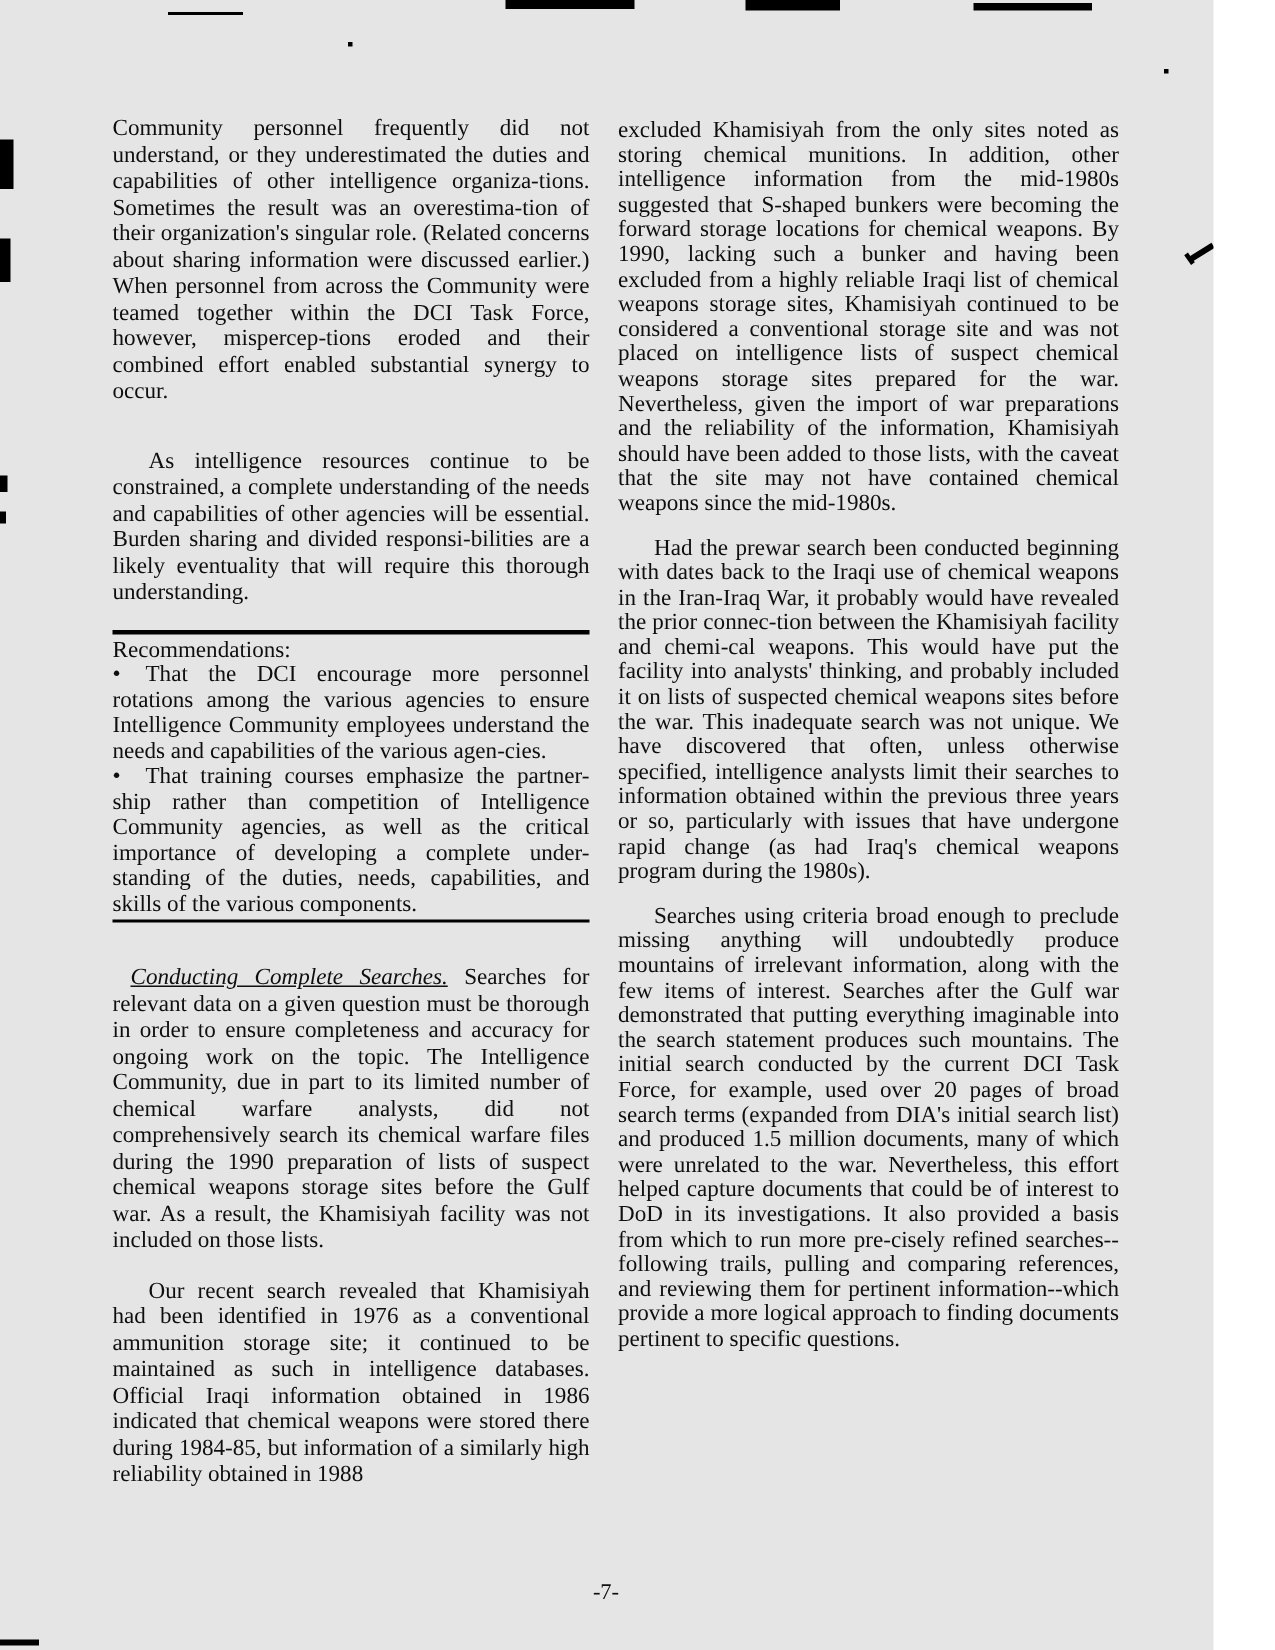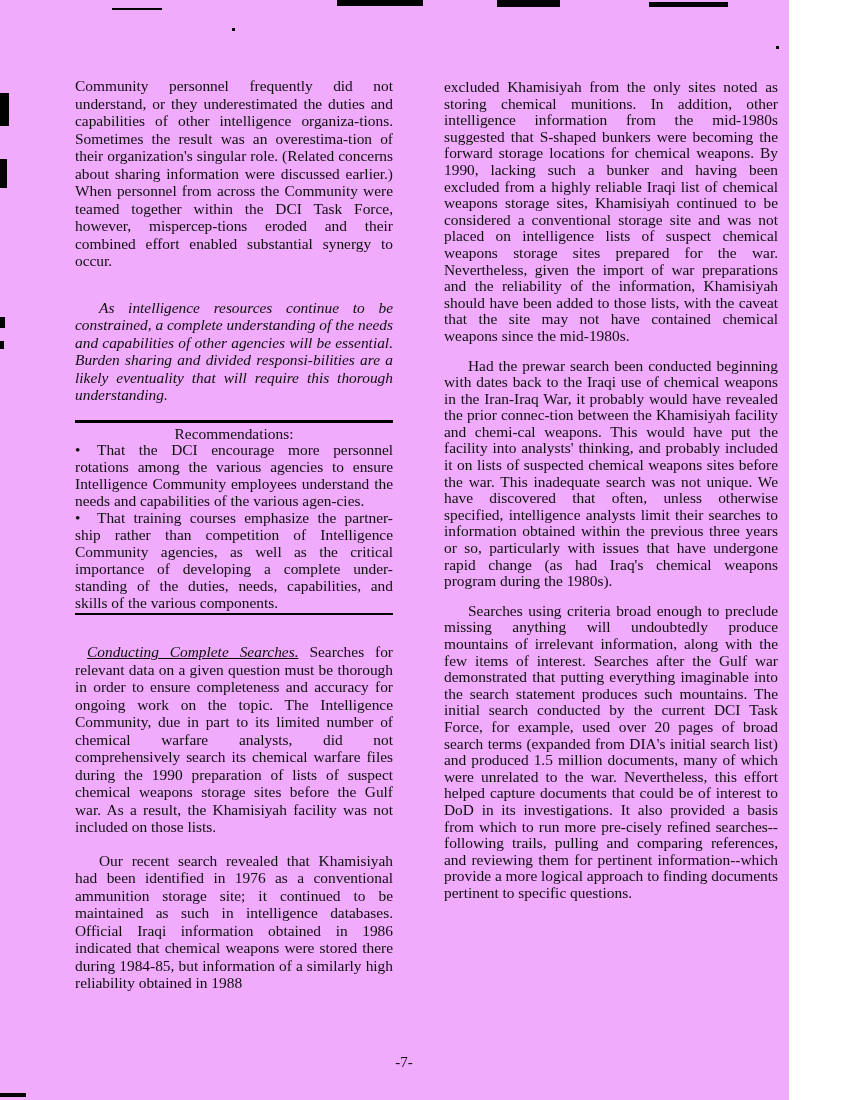--- a/index.html
+++ b/index.html
@@ -4,56 +4,57 @@
 <style>
   html, body {
     margin: 0;
     padding: 0;
     background: #ffffff;
   }
   .page {
     position: relative;
     width: 789px;
     height: 1100px;
-    background: #f0abfc;
+    background: #e5e5e5;
     overflow: hidden;
     font-family: "Liberation Serif", serif;
     color: #0e0e0e;
+    padding-left: 20px;
   }
   .col {
     position: absolute;
     text-align: justify;
     font-size: 15.4px;
   }
   .col-left {
     left: 75px;
     top: 77px;
     width: 318px;
     line-height: 17.5px;
   }
   .col-right {
-    left: 444px;
+    left: 412px;
     top: 79px;
     width: 334px;
     line-height: 16.6px;
     font-family: Liberation Serif, serif;
   }
   .para { margin: 0 0 16px 0; }
   .col-right .para { margin-bottom: 13px; }
   .indent { text-indent: 24px; }
-  .gap-top { margin-top: 29px; font-style: italic; }
+  .gap-top { margin-top: 29px; }
 
   .reco-box {
     border-top: 3px solid #000;
     border-bottom: 2px solid #000;
     padding: 3px 0 2px 0;
     margin: 0 0 28px 0;
     line-height: 16.9px;
   }
-  .reco-title { text-align: center; }
+  .reco-title { text-align: left; }
   .reco-item { text-align: justify; }
   .bullet {
     display: inline-block;
     width: 22px;
   }
   .heading {
     font-weight: bold;
     text-align: left;
     margin: 0 0 11px 0;
     line-height: 17.5px;

